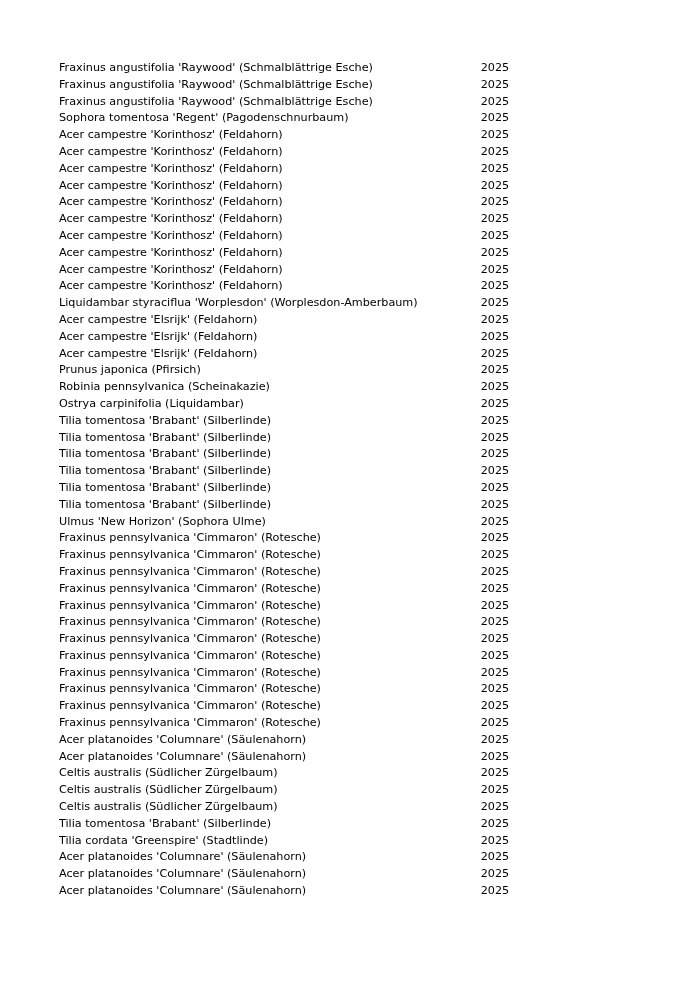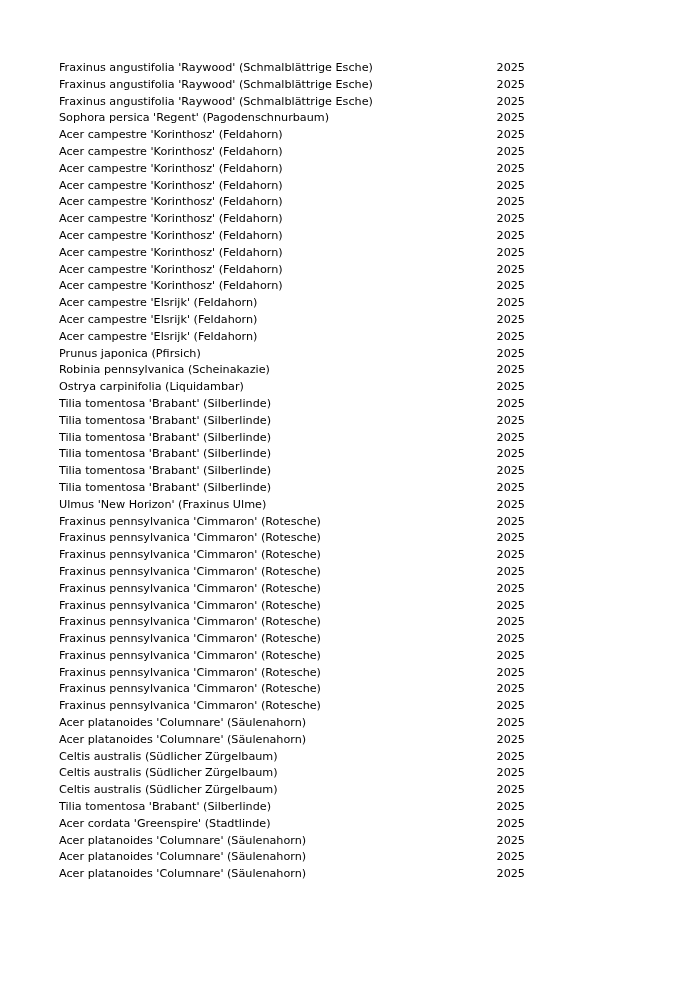--- a/index.html
+++ b/index.html
@@ -40,21 +40,21 @@
   }
   td.col-spacer-left {
     width: 59px;
   }
   td.col-name {
     width: 406px;
     text-align: left;
   }
   td.col-year {
     width: 60px;
-    text-align: right;
+    text-align: center;
   }
   td.col-spacer-right {
     width: 175px;
   }
 </style>
 </head>
 <body>
 
 <div class="page">
   <table class="tree-table">
@@ -72,81 +72,87 @@
           <td class="col-spacer-right"></td>
         </tr>
         <tr>
           <td class="col-spacer-left"></td>
           <td class="col-name">Fraxinus angustifolia 'Raywood' (Schmalblättrige Esche)</td>
           <td class="col-year">2025</td>
           <td class="col-spacer-right"></td>
         </tr>
         <tr>
           <td class="col-spacer-left"></td>
-          <td class="col-name">Sophora persica 'Regent' (Pagodenschnurbaum)</td>
-          <td class="col-year">2025</td>
-          <td class="col-spacer-right"></td>
-        </tr>
-        <tr>
-          <td class="col-spacer-left"></td>
-          <td class="col-name">Acer campestre 'Korinthosz' (Feldahorn)</td>
-          <td class="col-year">2025</td>
-          <td class="col-spacer-right"></td>
-        </tr>
-        <tr>
-          <td class="col-spacer-left"></td>
-          <td class="col-name">Acer campestre 'Korinthosz' (Feldahorn)</td>
-          <td class="col-year">2025</td>
-          <td class="col-spacer-right"></td>
-        </tr>
-        <tr>
-          <td class="col-spacer-left"></td>
-          <td class="col-name">Acer campestre 'Korinthosz' (Feldahorn)</td>
-          <td class="col-year">2025</td>
-          <td class="col-spacer-right"></td>
-        </tr>
-        <tr>
-          <td class="col-spacer-left"></td>
-          <td class="col-name">Acer campestre 'Korinthosz' (Feldahorn)</td>
-          <td class="col-year">2025</td>
-          <td class="col-spacer-right"></td>
-        </tr>
-        <tr>
-          <td class="col-spacer-left"></td>
-          <td class="col-name">Acer campestre 'Korinthosz' (Feldahorn)</td>
-          <td class="col-year">2025</td>
-          <td class="col-spacer-right"></td>
-        </tr>
-        <tr>
-          <td class="col-spacer-left"></td>
-          <td class="col-name">Acer campestre 'Korinthosz' (Feldahorn)</td>
-          <td class="col-year">2025</td>
-          <td class="col-spacer-right"></td>
-        </tr>
-        <tr>
-          <td class="col-spacer-left"></td>
-          <td class="col-name">Acer campestre 'Korinthosz' (Feldahorn)</td>
-          <td class="col-year">2025</td>
-          <td class="col-spacer-right"></td>
-        </tr>
-        <tr>
-          <td class="col-spacer-left"></td>
-          <td class="col-name">Acer campestre 'Korinthosz' (Feldahorn)</td>
-          <td class="col-year">2025</td>
-          <td class="col-spacer-right"></td>
-        </tr>
-        <tr>
-          <td class="col-spacer-left"></td>
-          <td class="col-name">Acer campestre 'Korinthosz' (Feldahorn)</td>
-          <td class="col-year">2025</td>
-          <td class="col-spacer-right"></td>
-        </tr>
-        <tr>
-          <td class="col-spacer-left"></td>
-          <td class="col-name">Acer campestre 'Korinthosz' (Feldahorn)</td>
+          <td class="col-name">Sophora tomentosa 'Regent' (Pagodenschnurbaum)</td>
+          <td class="col-year">2025</td>
+          <td class="col-spacer-right"></td>
+        </tr>
+        <tr>
+          <td class="col-spacer-left"></td>
+          <td class="col-name">Acer campestre 'Korinthosz' (Feldahorn)</td>
+          <td class="col-year">2025</td>
+          <td class="col-spacer-right"></td>
+        </tr>
+        <tr>
+          <td class="col-spacer-left"></td>
+          <td class="col-name">Acer campestre 'Korinthosz' (Feldahorn)</td>
+          <td class="col-year">2025</td>
+          <td class="col-spacer-right"></td>
+        </tr>
+        <tr>
+          <td class="col-spacer-left"></td>
+          <td class="col-name">Acer campestre 'Korinthosz' (Feldahorn)</td>
+          <td class="col-year">2025</td>
+          <td class="col-spacer-right"></td>
+        </tr>
+        <tr>
+          <td class="col-spacer-left"></td>
+          <td class="col-name">Acer campestre 'Korinthosz' (Feldahorn)</td>
+          <td class="col-year">2025</td>
+          <td class="col-spacer-right"></td>
+        </tr>
+        <tr>
+          <td class="col-spacer-left"></td>
+          <td class="col-name">Acer campestre 'Korinthosz' (Feldahorn)</td>
+          <td class="col-year">2025</td>
+          <td class="col-spacer-right"></td>
+        </tr>
+        <tr>
+          <td class="col-spacer-left"></td>
+          <td class="col-name">Acer campestre 'Korinthosz' (Feldahorn)</td>
+          <td class="col-year">2025</td>
+          <td class="col-spacer-right"></td>
+        </tr>
+        <tr>
+          <td class="col-spacer-left"></td>
+          <td class="col-name">Acer campestre 'Korinthosz' (Feldahorn)</td>
+          <td class="col-year">2025</td>
+          <td class="col-spacer-right"></td>
+        </tr>
+        <tr>
+          <td class="col-spacer-left"></td>
+          <td class="col-name">Acer campestre 'Korinthosz' (Feldahorn)</td>
+          <td class="col-year">2025</td>
+          <td class="col-spacer-right"></td>
+        </tr>
+        <tr>
+          <td class="col-spacer-left"></td>
+          <td class="col-name">Acer campestre 'Korinthosz' (Feldahorn)</td>
+          <td class="col-year">2025</td>
+          <td class="col-spacer-right"></td>
+        </tr>
+        <tr>
+          <td class="col-spacer-left"></td>
+          <td class="col-name">Acer campestre 'Korinthosz' (Feldahorn)</td>
+          <td class="col-year">2025</td>
+          <td class="col-spacer-right"></td>
+        </tr>
+        <tr>
+          <td class="col-spacer-left"></td>
+          <td class="col-name">Liquidambar styraciflua 'Worplesdon' (Worplesdon-Amberbaum)</td>
           <td class="col-year">2025</td>
           <td class="col-spacer-right"></td>
         </tr>
         <tr>
           <td class="col-spacer-left"></td>
           <td class="col-name">Acer campestre 'Elsrijk' (Feldahorn)</td>
           <td class="col-year">2025</td>
           <td class="col-spacer-right"></td>
         </tr>
         <tr>
@@ -210,21 +216,21 @@
           <td class="col-spacer-right"></td>
         </tr>
         <tr>
           <td class="col-spacer-left"></td>
           <td class="col-name">Tilia tomentosa 'Brabant' (Silberlinde)</td>
           <td class="col-year">2025</td>
           <td class="col-spacer-right"></td>
         </tr>
         <tr>
           <td class="col-spacer-left"></td>
-          <td class="col-name">Ulmus 'New Horizon' (Fraxinus Ulme)</td>
+          <td class="col-name">Ulmus 'New Horizon' (Sophora Ulme)</td>
           <td class="col-year">2025</td>
           <td class="col-spacer-right"></td>
         </tr>
         <tr>
           <td class="col-spacer-left"></td>
           <td class="col-name">Fraxinus pennsylvanica 'Cimmaron' (Rotesche)</td>
           <td class="col-year">2025</td>
           <td class="col-spacer-right"></td>
         </tr>
         <tr>
@@ -324,21 +330,21 @@
           <td class="col-spacer-right"></td>
         </tr>
         <tr>
           <td class="col-spacer-left"></td>
           <td class="col-name">Tilia tomentosa 'Brabant' (Silberlinde)</td>
           <td class="col-year">2025</td>
           <td class="col-spacer-right"></td>
         </tr>
         <tr>
           <td class="col-spacer-left"></td>
-          <td class="col-name">Acer cordata 'Greenspire' (Stadtlinde)</td>
+          <td class="col-name">Tilia cordata 'Greenspire' (Stadtlinde)</td>
           <td class="col-year">2025</td>
           <td class="col-spacer-right"></td>
         </tr>
         <tr>
           <td class="col-spacer-left"></td>
           <td class="col-name">Acer platanoides 'Columnare' (Säulenahorn)</td>
           <td class="col-year">2025</td>
           <td class="col-spacer-right"></td>
         </tr>
         <tr>

